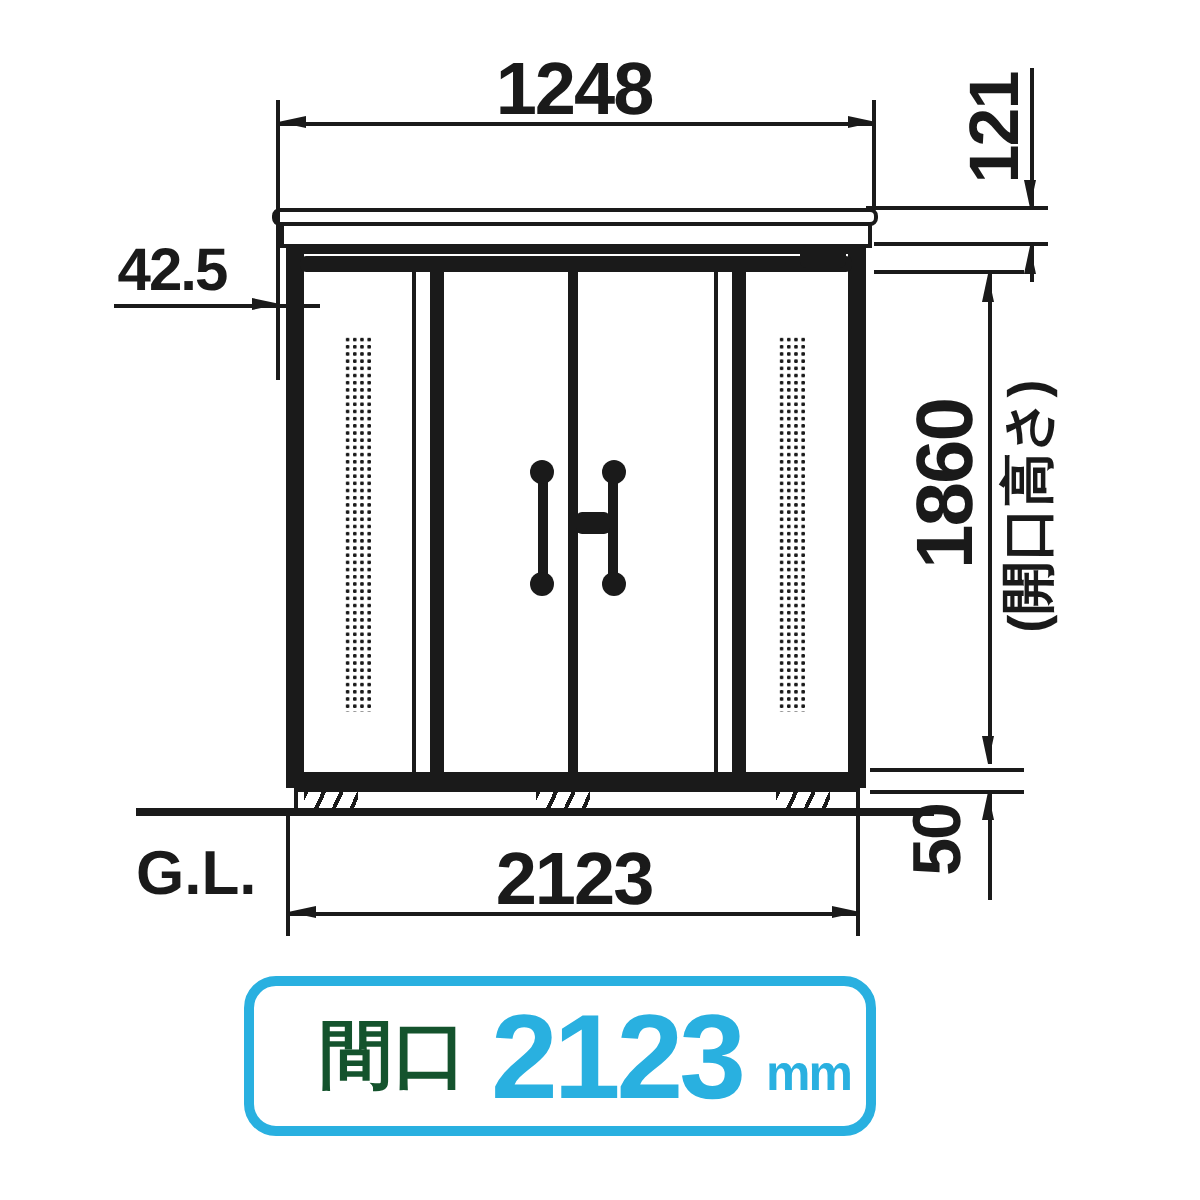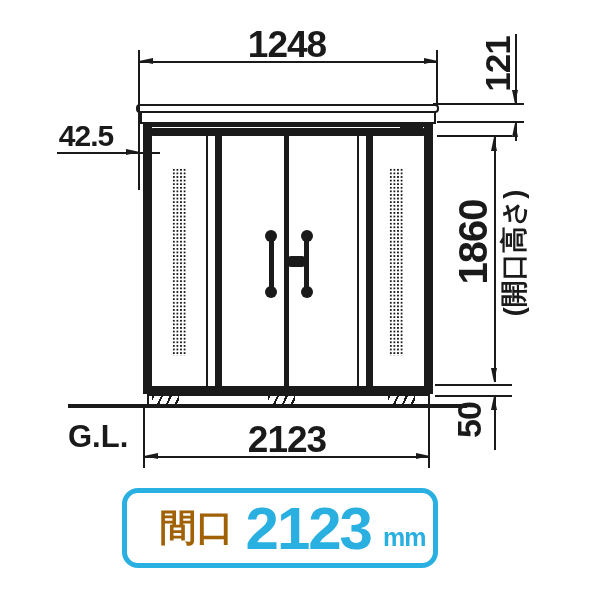--- a/index.html
+++ b/index.html
@@ -31,21 +31,21 @@
   .hatch{
     position:absolute; width:27px; height:9px;
     background:repeating-linear-gradient(115deg, #1a1a1a 0 2px, transparent 2px 8px);
   }
   .handle-dot{ position:absolute; width:12px; height:12px; border-radius:50%; background:var(--ln); }
   #badge{
     position:absolute; left:122px; top:488px; width:316px; height:80px;
     background:#ffffff; border:5px solid #29b0e0; border-radius:16px;
     display:flex; align-items:center; justify-content:center; gap:12px;
   }
-  #badge .b-label{ font-size:37px; font-weight:bold; color:#a16207; letter-spacing:0;margin-left:25px; }
+  #badge .b-label{ font-size:37px; font-weight:bold; color:#14532d; letter-spacing:0;margin-left:25px; }
   #badge .b-value{ font-size:60px; font-weight:bold; color:#29b0e0; letter-spacing:-2px; }
   #badge .b-unit{ font-size:25px; font-weight:bold; color:#29b0e0; margin-top:18px; letter-spacing:-1px; }
 </style>
 </head>
 <body>
 
 <div id="canvas">
 
   <div class="box" style="left:136px;top:104px;width:303px;height:9px;border-radius:4px;"></div>
   <div class="box" style="left:140px;top:111px;width:296px;height:13px;"></div>

